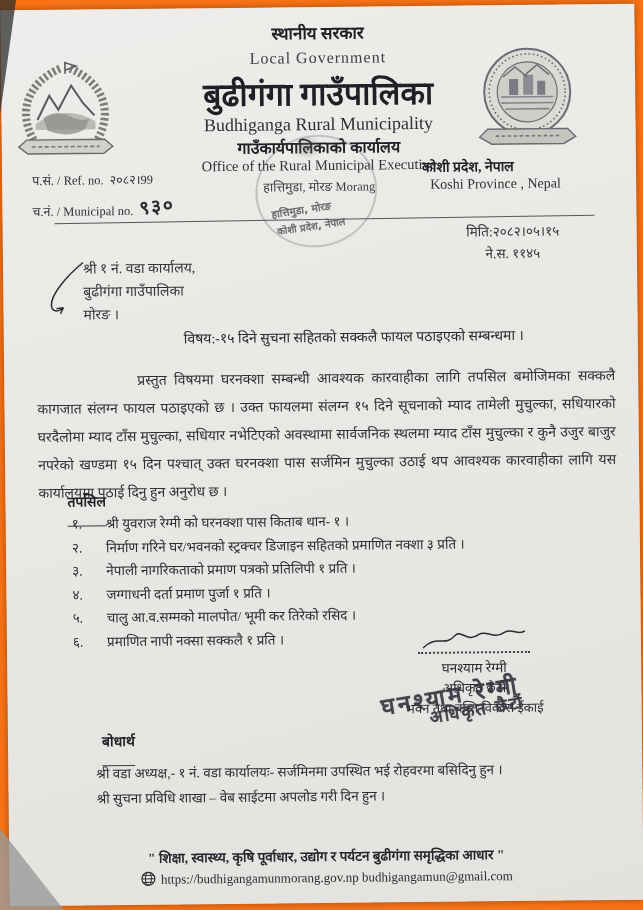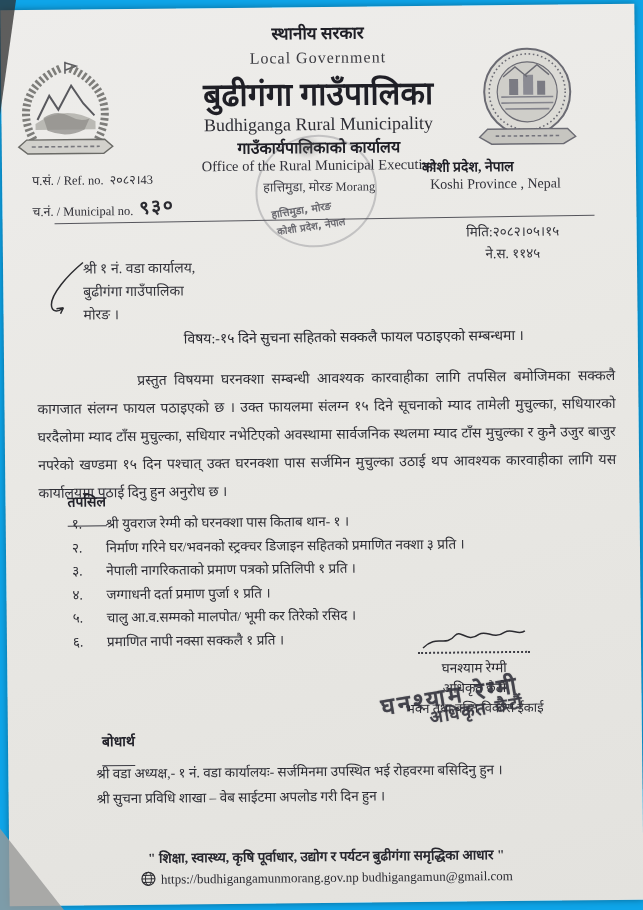--- a/index.html
+++ b/index.html
@@ -1,16 +1,16 @@
 <!DOCTYPE html>
 <html><head>
 <meta charset="utf-8">
 <style>
   html,body{margin:0;padding:0;background:#ffffff;}
-  .page{position:relative;width:643px;height:910px;overflow:hidden;background:#0ea5e9;
+  .page{position:relative;width:643px;height:910px;overflow:hidden;background:#f97316;
         font-family:"Liberation Serif","DejaVu Sans",serif;color:#33333a;}
   .paper{position:absolute;left:5px;top:7px;width:634px;height:896px;
          background:linear-gradient(165deg,#eeedeb 0%,#e9e8e4 45%,#e3e2de 100%);
          transform:rotate(-0.6deg);transform-origin:50% 50%;
          box-shadow:0 0 7px rgba(0,0,0,.38);}
   .corner-tl{position:absolute;left:0;top:0;width:16px;height:115px;background:#2e2e2e;
              clip-path:polygon(0 0,100% 0,0 100%);opacity:.75;}
   .corner-bl{position:absolute;left:0;bottom:0;width:64px;height:96px;background:#9a9a98;
              clip-path:polygon(0 15%,100% 100%,0 100%);opacity:.8;}
   .abs{position:absolute;}
@@ -93,21 +93,21 @@
 
     <div class="abs smudge"></div>
 
     <div class="abs round-stamp">
       <div class="stamp-txt" style="left:10px;top:62px;font-size:10.5px;transform:rotate(4deg);">हात्तिमुडा, मोरङ</div>
       <div class="stamp-txt" style="left:12px;top:80px;font-size:10px;transform:rotate(4deg);">कोशी प्रदेश, नेपाल</div>
     </div>
 
     <div class="abs ref-line" style="left:30px;top:162px;">
       <span>प.सं. / Ref. no.</span>&nbsp;
-      <span>२०८२।43</span>
+      <span>२०८२।99</span>
     </div>
     <div class="abs ref-line" style="left:30px;top:186px;">
       <span>च.नं. / Municipal no.</span>&nbsp;
       <span class="hand">९३०</span>
     </div>
 
     <div class="abs hr-line"></div>
 
     <div class="abs" style="left:425px;top:217px;width:170px;text-align:center;font-size:13.5px;">
       <div>मिति:२०८२।०५।१५</div>

